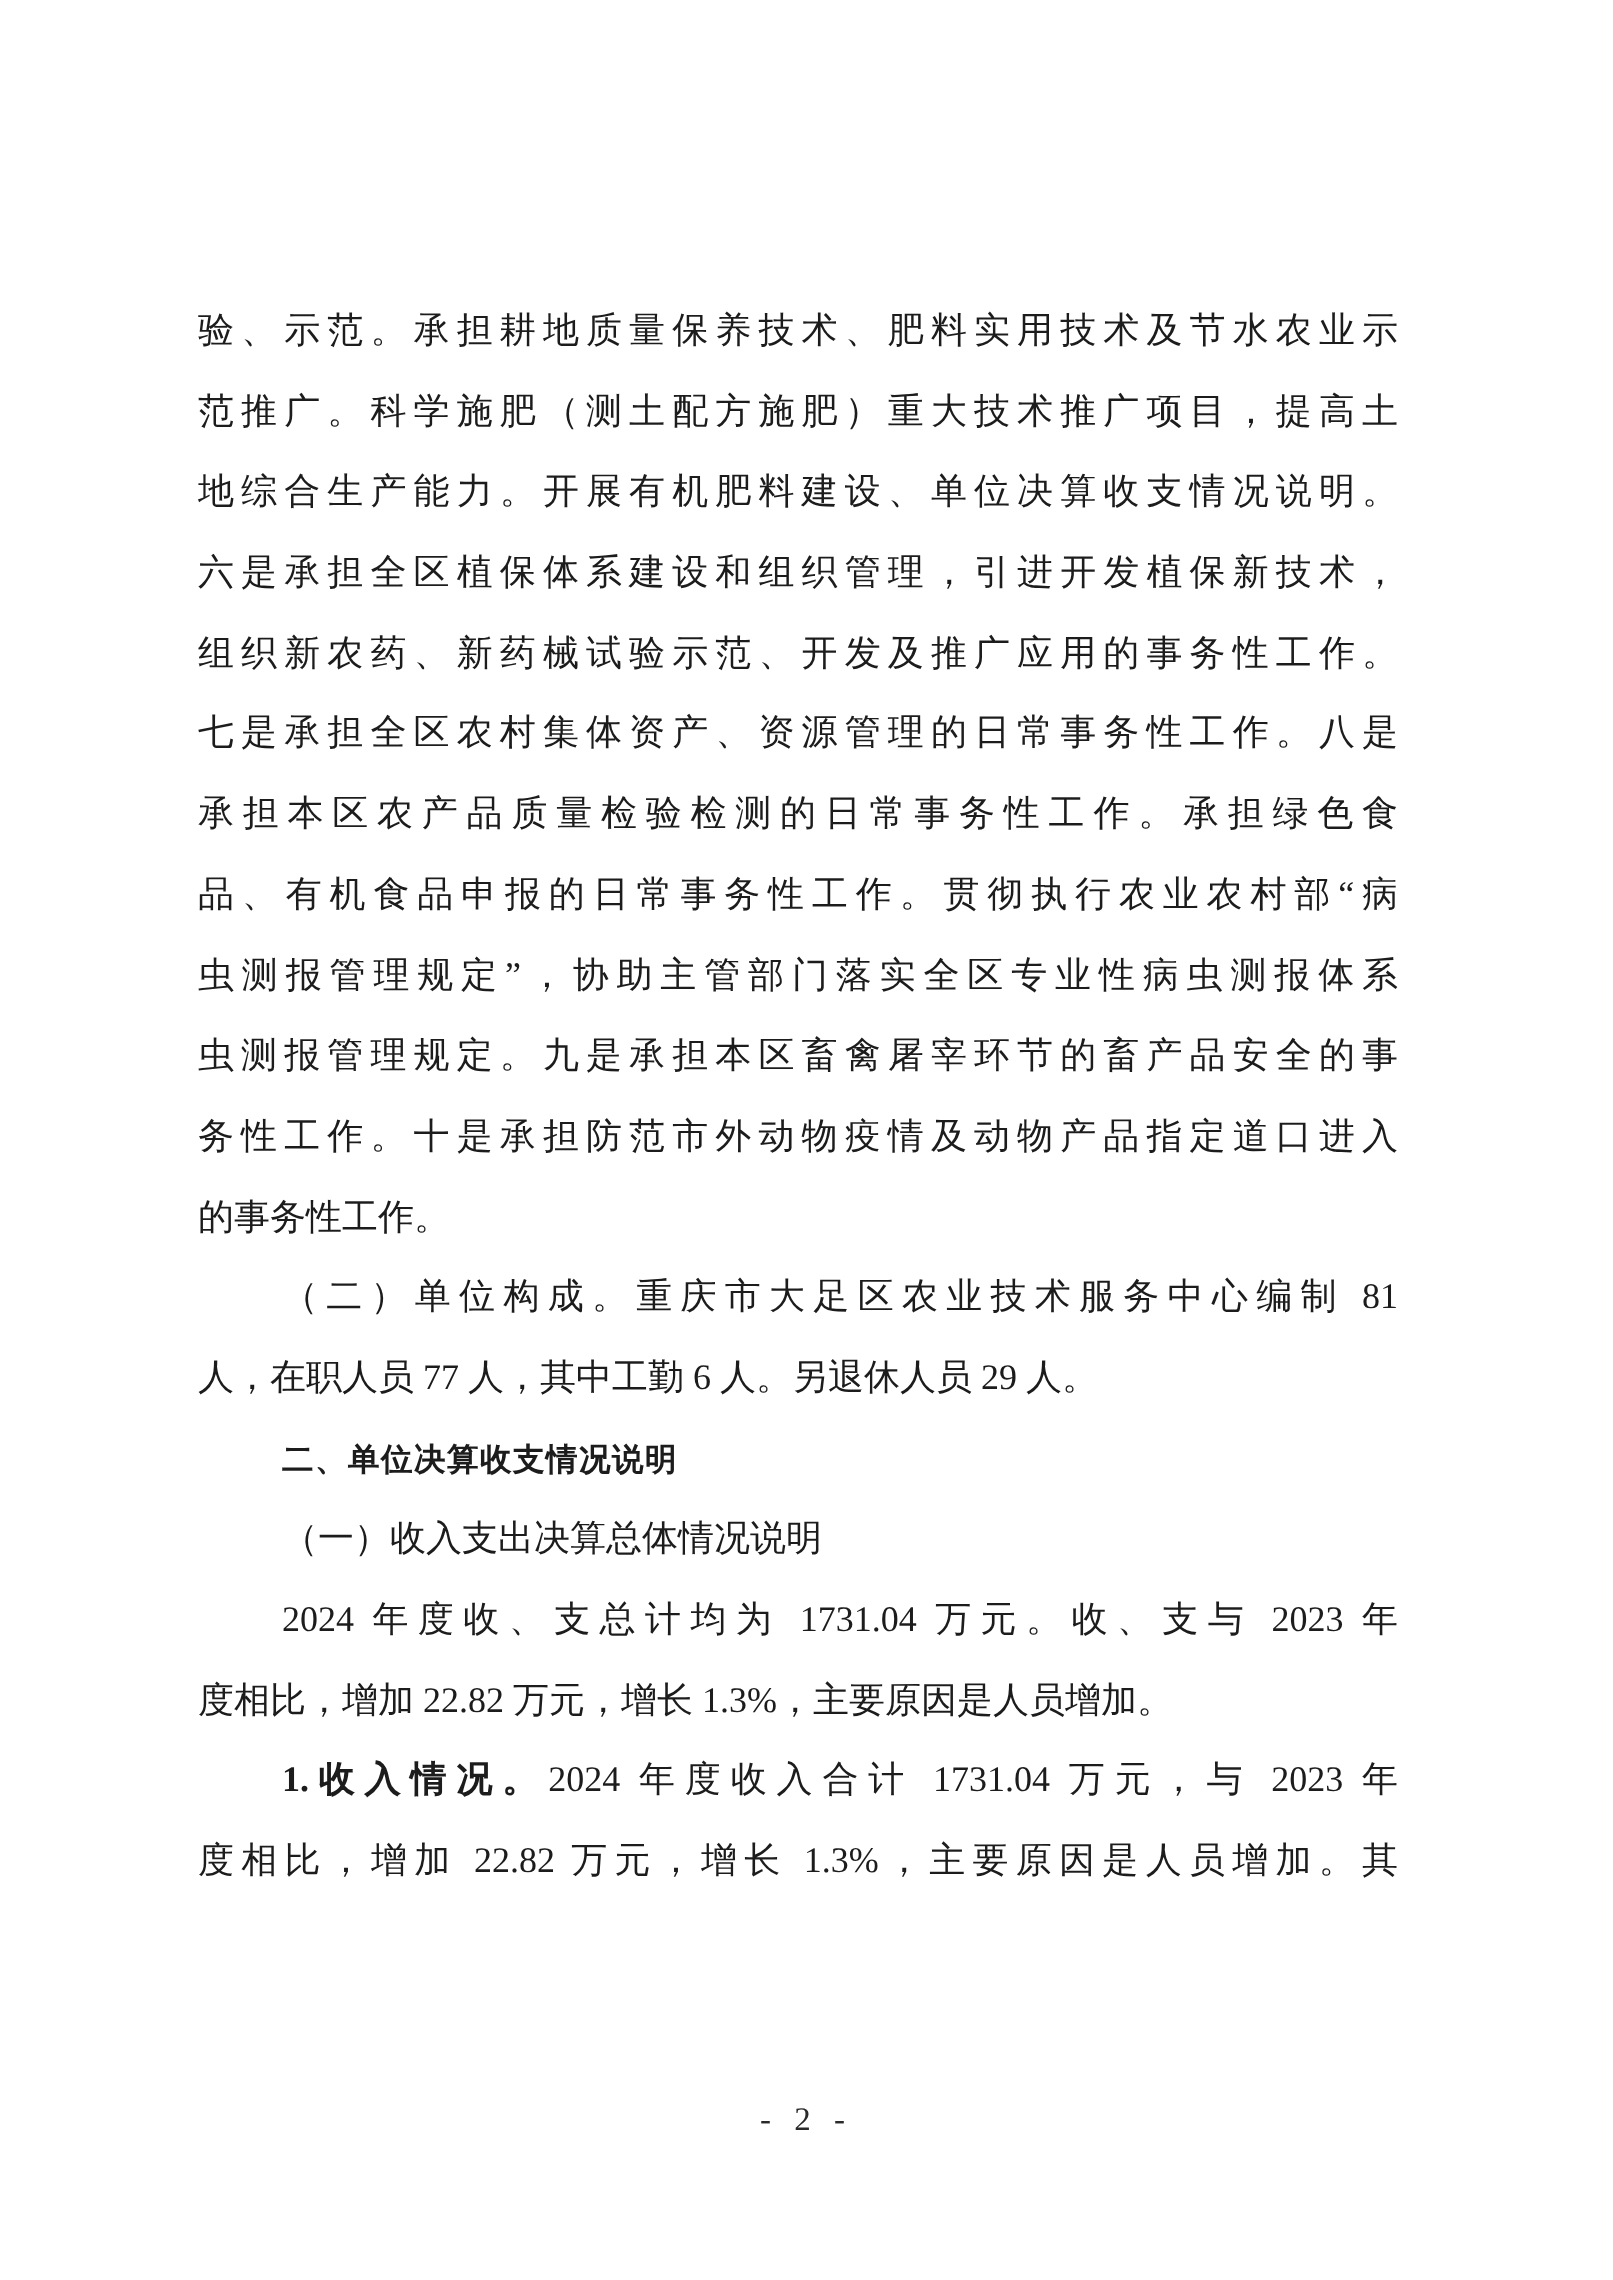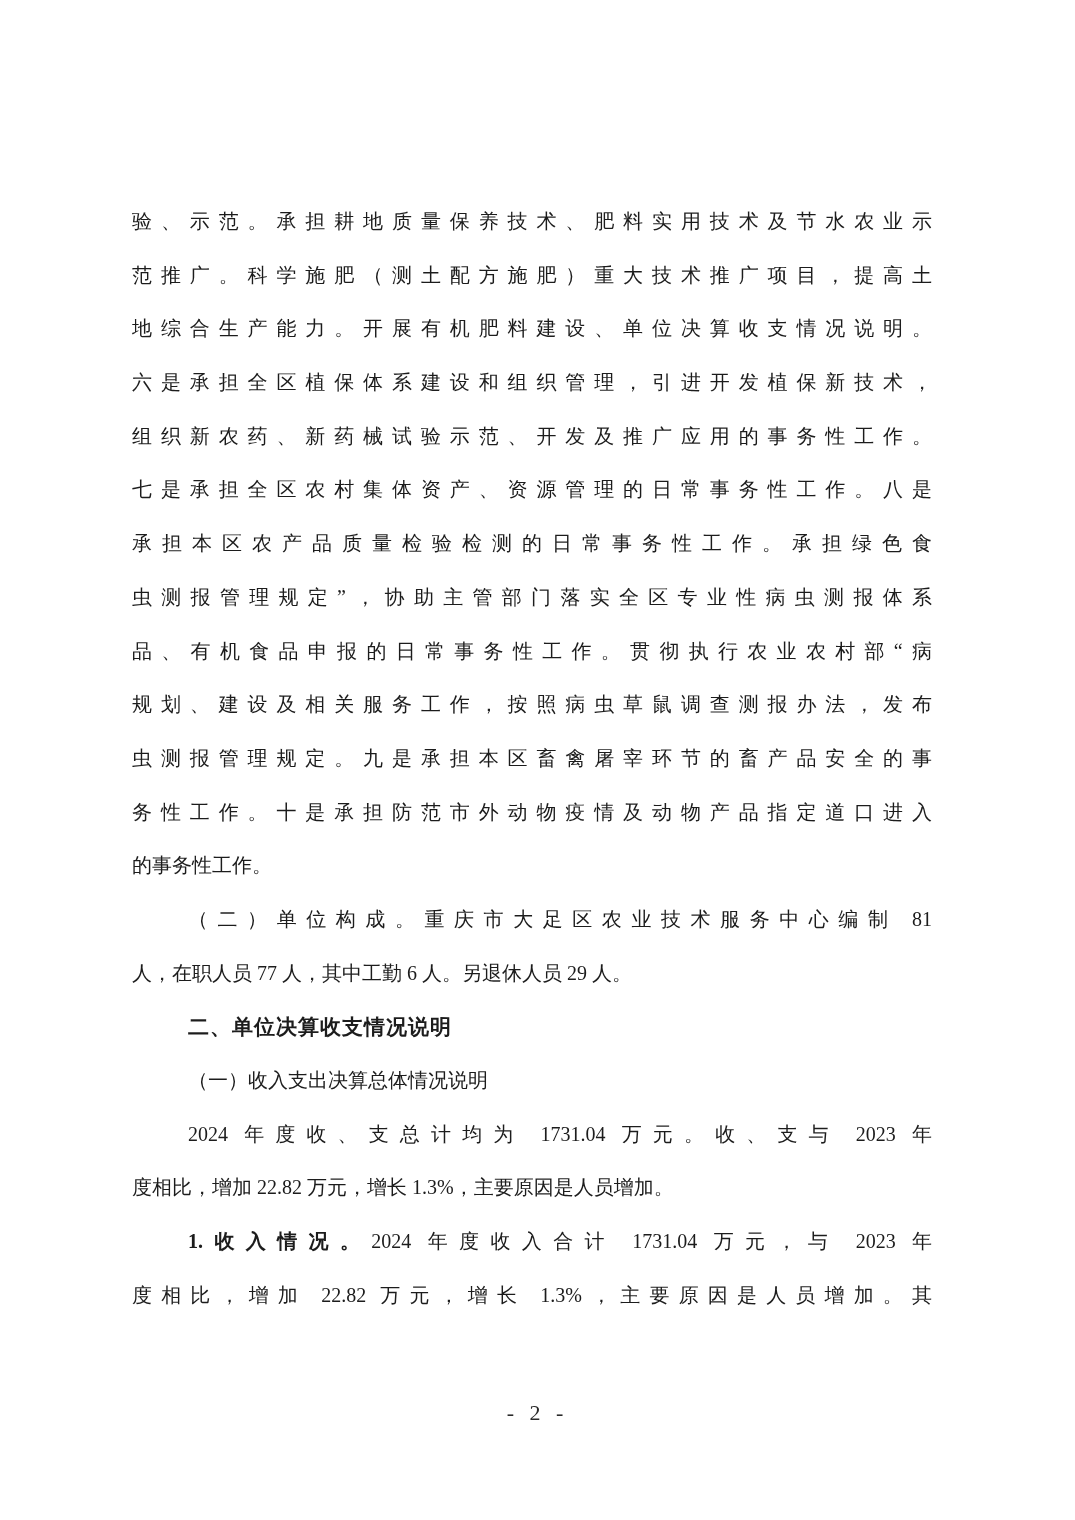--- a/index.html
+++ b/index.html
@@ -18,21 +18,21 @@
   }
   .text-area {
     position: absolute;
     left: 132px;
     top: 195px;
     width: 800px;
   }
   .line {
     height: 53.7px;
     line-height: 53.7px;
-    font-size: 20px;
+    font-size: 24px;
     text-align: left;
     white-space: nowrap;
   }
   .line.fill {
     white-space: normal;
     text-align: justify;
     text-align-last: justify;
     text-justify: inter-ideograph;
   }
   .line.indent {
@@ -63,23 +63,22 @@
 
 <div class="page">
   <div class="text-area">
       <div class="line fill">验、示范。承担耕地质量保养技术、肥料实用技术及节水农业示</div>
       <div class="line fill">范推广。科学施肥（测土配方施肥）重大技术推广项目，提高土</div>
       <div class="line fill">地综合生产能力。开展有机肥料建设、单位决算收支情况说明。</div>
       <div class="line fill">六是承担全区植保体系建设和组织管理，引进开发植保新技术，</div>
       <div class="line fill">组织新农药、新药械试验示范、开发及推广应用的事务性工作。</div>
       <div class="line fill">七是承担全区农村集体资产、资源管理的日常事务性工作。八是</div>
       <div class="line fill">承担本区农产品质量检验检测的日常事务性工作。承担绿色食</div>
+      <div class="line fill">品、有机食品申报的日常事务性工作。贯彻执行农业农村部“病</div>
       <div class="line fill">虫测报管理规定”，协助主管部门落实全区专业性病虫测报体系</div>
-      <div class="line fill">品、有机食品申报的日常事务性工作。贯彻执行农业农村部“病</div>
-      <div class="line fill">规划、建设及相关服务工作，按照病虫草鼠调查测报办法，发布</div>
       <div class="line fill">虫测报管理规定。九是承担本区畜禽屠宰环节的畜产品安全的事</div>
       <div class="line fill">务性工作。十是承担防范市外动物疫情及动物产品指定道口进入</div>
       <div class="line">的事务性工作。</div>
       <div class="line fill indent">（二）单位构成。重庆市大足区农业技术服务中心编制 81</div>
       <div class="line">人，在职人员 77 人，其中工勤 6 人。另退休人员 29 人。</div>
       <div class="line h-sans indent">二、单位决算收支情况说明</div>
       <div class="line indent">（一）收入支出决算总体情况说明</div>
       <div class="line fill indent">2024 年度收、支总计均为 1731.04 万元。收、支与 2023 年</div>
       <div class="line">度相比，增加 22.82 万元，增长 1.3%，主要原因是人员增加。</div>
       <div class="line fill indent"><span class="lead-bold">1.收入情况。</span>2024 年度收入合计 1731.04 万元，与 2023 年</div>

